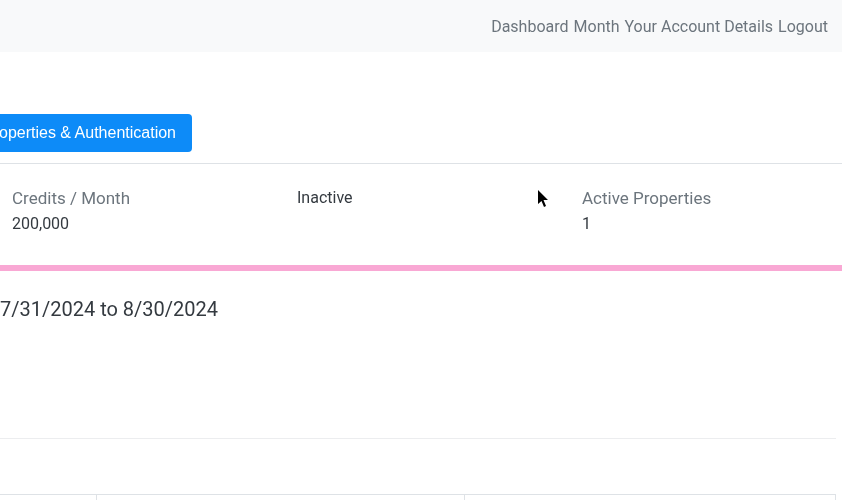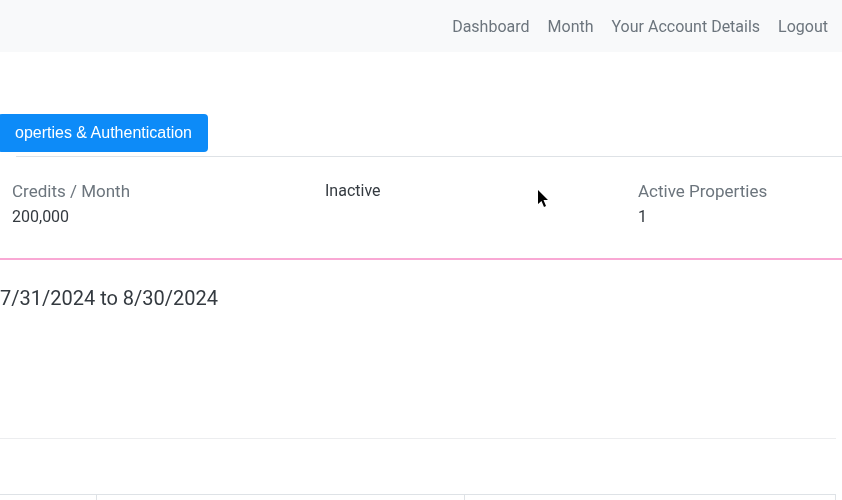--- a/index.html
+++ b/index.html
@@ -16,54 +16,52 @@
       overflow: hidden;
       position: relative;
     }
     .top-nav {
       background: #f8f9fa;
       height: 52px;
       display: flex;
       justify-content: flex-end;
       align-items: center;
       padding: 0 14px;
-      gap: 18px;
+      gap: 5px;
     }
     .nav-link {
       color: #6c757d;
       font-size: 16px;
       text-decoration: none;
       cursor: pointer;
     }
     .content-area {
       padding-top: 62px;
     }
     .tabs-row {
       border-bottom: 1px solid #dee2e6;
-      padding-bottom: 4px;
-      margin-left: 16px;
+      padding-bottom: 11px;
     }
     .tab-button {
       background: #0d8bf8;
       color: #ffffff;
       border: none;
       font-size: 16px;
       padding: 10px 16px 10px 0;
       border-radius: 4px;
       cursor: pointer;
       margin-left: -18px;
       display: inline-block;
       text-align: right;
       width: 210px;
     }
     .stats-row {
       display: flex;
       padding: 24px 12px 32px 12px;
-      border-bottom: 2px solid #f9a8d4;
-      gap: 28px;
+      border-bottom: 6px solid #f9a8d4;
     }
     .stat-block {
       width: 285px;
     }
     .stat-block.last {
       width: auto;
     }
     .stat-label {
       color: #6c757d;
       font-size: 17px;

